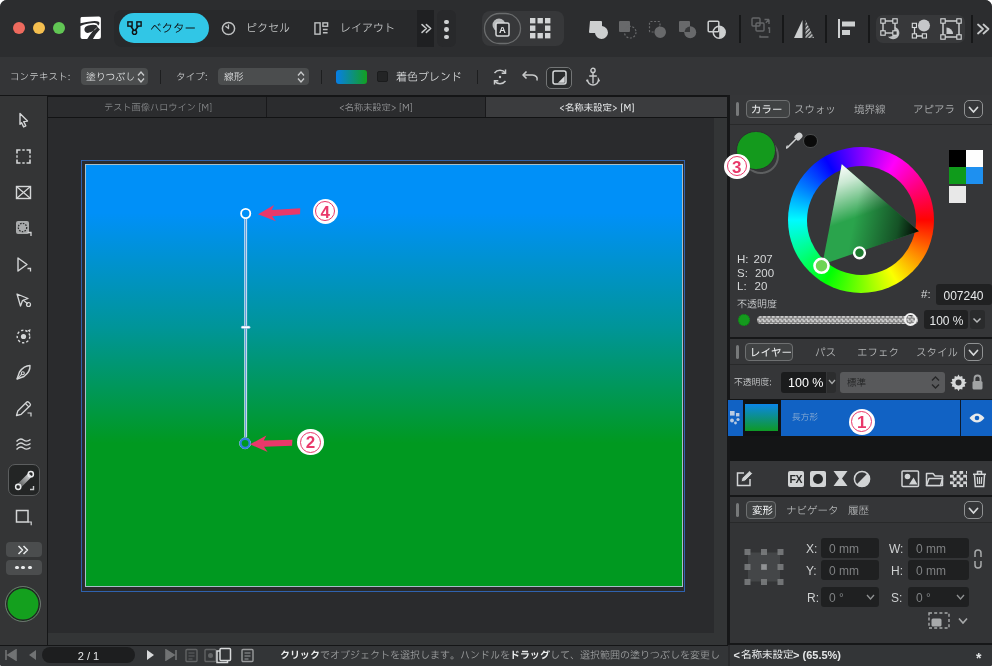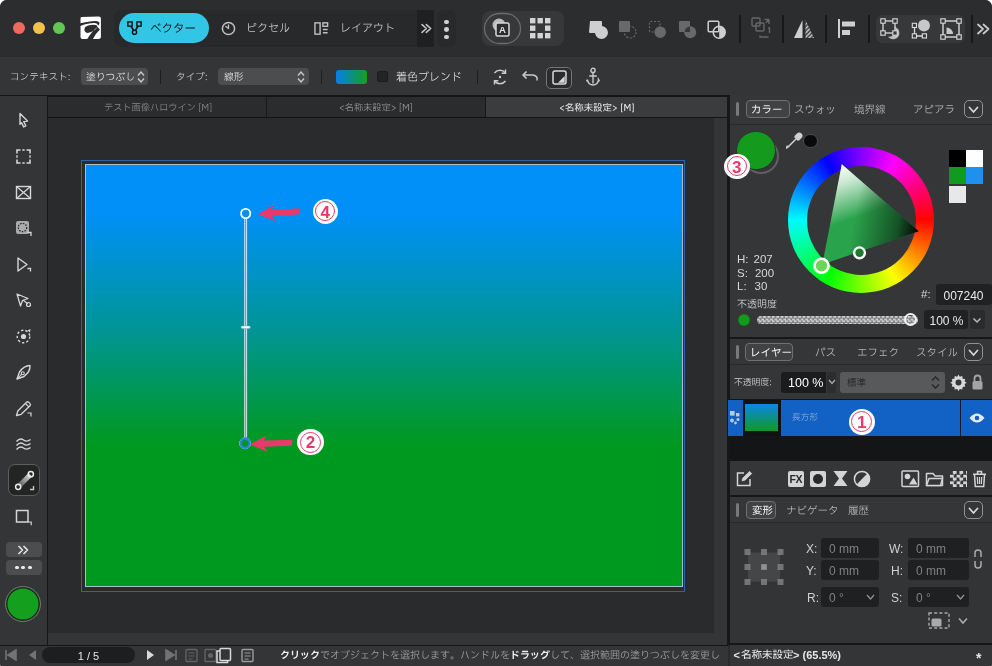--- a/index.html
+++ b/index.html
@@ -368,21 +368,21 @@
 <g>
 <path d="M53.8 17.2 L34.3 117.5 L130.9 84.2 Z" fill="#2aa44c"></path>
 <path d="M53.8 17.2 L34.3 117.5 L130.9 84.2 Z" fill="url(#triW)"></path>
 <path d="M53.8 17.2 L34.3 117.5 L130.9 84.2 Z" fill="url(#triK)"></path>
 </g>
 <circle cx="33.5" cy="118.8" r="7" fill="#6ed455" stroke="#fff" stroke-width="2.6"></circle>
 <circle cx="71.5" cy="105.8" r="5.4" fill="#1d7a2e" stroke="#fff" stroke-width="2.4"></circle>
 </svg>
     <div class="abs" style="left:737px;top:253px;font-size:11.5px;color:#d6d8d9">H:<span style="margin-left:5px">207</span></div>
     <div class="abs" style="left:737px;top:266.5px;font-size:11.5px;color:#d6d8d9">S:<span style="margin-left:7px">200</span></div>
-    <div class="abs" style="left:737px;top:280px;font-size:11.5px;color:#d6d8d9">L:<span style="margin-left:8px">30</span></div>
+    <div class="abs" style="left:737px;top:280px;font-size:11.5px;color:#d6d8d9">L:<span style="margin-left:8px">20</span></div>
     <div class="abs" style="left:921px;top:287.5px;font-size:11.5px;color:#d6d8d9">#:</div>
     <div class="abs" style="left:936px;top:283.5px;width:56px;height:21px;background:#202122;border-radius:3px"></div>
     <div class="abs" style="left:943.5px;top:288.5px;font-size:12px;color:#e8eaeb">007240</div>
     <svg class="abs" style="left:736.5px;top:295.9px;overflow:visible" width="42" height="15">
       <path transform="translate(0,11.60)" d="M9.54 -2.5 9.12 -1.94 5.43 -4.57Q5.39 -4.60 5.35 -4.60Q5.28 -4.60 5.28 -4.48V0.69H4.60V-4.97Q3.93 -4.08 2.96 -3.3Q2.0 -2.52 0.81 -1.91L0.46 -2.47Q2.25 -3.37 3.43 -4.58Q4.61 -5.8 5.05 -7.17H0.56V-7.8H9.44V-7.17H5.72Q5.57 -6.60 5.28 -6.05V-4.83H5.34L5.49 -5.02Q5.57 -5.13 5.67 -5.13Q5.74 -5.13 5.82 -5.08Z M12.74 -4.56Q13.77 -4.93 14.45 -5.29Q15.12 -5.66 15.51 -6.12H12.97V-6.67H15.85V-7.44Q14.57 -7.36 13.48 -7.36L13.32 -7.91Q16.69 -7.91 18.85 -8.32L19.12 -7.81Q18.00 -7.61 16.45 -7.48V-6.67H19.59V-6.12H16.8Q17.18 -5.68 17.86 -5.33Q18.54 -4.99 19.66 -4.59L19.43 -4.04Q18.07 -4.55 17.34 -5.01Q16.61 -5.48 16.50 -6.10H16.44V-4.37H15.86V-6.10H15.79Q15.7 -5.48 15.0 -5.01Q14.3 -4.54 12.99 -4.01ZM12.17 -5.73Q11.38 -7.08 10.66 -7.86L11.16 -8.21Q11.56 -7.77 11.96 -7.2Q12.37 -6.63 12.69 -6.07ZM12.25 -1.81Q12.25 -0.96 12.84 -0.52Q13.44 -0.08 14.46 -0.08H19.64L19.54 0.54H14.49Q13.34 0.54 12.69 0.09Q12.05 -0.35 11.98 -1.04H11.91Q11.9 -0.49 11.57 -0.07Q11.25 0.34 10.61 0.66L10.37 0.06Q11.08 -0.26 11.35 -0.69Q11.62 -1.12 11.62 -1.84V-4.08H10.44V-4.67H12.25ZM17.69 -1.31Q17.96 -1.31 18.1 -1.39Q18.24 -1.48 18.29 -1.66Q18.39 -2.02 18.41 -2.51H16.74Q17.0 -2.95 17.22 -3.56H15.59Q15.48 -2.5 14.92 -1.79Q14.36 -1.09 13.33 -0.65L13.0 -1.18Q13.93 -1.54 14.4 -2.11Q14.87 -2.69 14.98 -3.56H13.62V-4.08H17.85V-3.7Q17.7 -3.24 17.57 -3.01H19.04Q19.02 -2.38 18.97 -2.01Q18.93 -1.64 18.83 -1.37Q18.73 -1.06 18.50 -0.90Q18.29 -0.75 17.83 -0.75H16.49L16.34 -1.31Z M25.04 -8.03H29.18V-0.16Q29.18 0.25 29.03 0.41Q28.89 0.57 28.5 0.57H26.75L26.58 -0.07H28.55V-2.56H25.52Q25.39 -1.61 25.09 -0.84Q24.8 -0.08 24.25 0.73L23.72 0.31Q24.25 -0.48 24.54 -1.22Q24.83 -1.96 24.93 -2.88Q25.04 -3.81 25.04 -5.25ZM20.78 -8.02H23.96V-1.01H21.44V-0.09H20.78ZM23.33 -4.96V-7.45H21.42V-4.96ZM28.55 -5.60V-7.43H25.65V-5.60ZM28.55 -3.14V-5.02H25.65Q25.65 -3.91 25.58 -3.14ZM21.42 -4.39V-1.59H23.33V-4.39Z M35.66 -7.60H39.53V-7.04H31.86V-4.89Q31.86 -1.25 30.91 0.66L30.39 0.2Q30.82 -0.70 31.02 -1.97Q31.22 -3.24 31.22 -4.94V-7.60H34.96V-8.4H35.66ZM37.19 -6.64H37.81V-5.62H39.5V-5.08H37.81V-3.55H33.68V-5.08H32.22V-5.62H33.68V-6.64H34.3V-5.62H37.19ZM34.3 -4.07H37.19V-5.10H34.3ZM38.58 -2.41Q37.89 -1.3 36.43 -0.53Q37.64 -0.08 39.45 0.19L39.29 0.75Q37.24 0.47 35.74 -0.19Q34.12 0.49 32.01 0.76L31.85 0.18Q33.57 -0.02 35.03 -0.54Q34.19 -1.0 33.3 -1.75L33.7 -2.16Q34.68 -1.32 35.72 -0.83Q37.06 -1.45 37.75 -2.31H32.48V-2.85H38.58Z" fill="#d6d8d9"></path>
     </svg>
     <div class="abs" style="left:738px;top:314px;width:12px;height:12px;border-radius:7px;background:#149a1d;border:1px dotted #0c7a14"></div>
     <div class="abs" style="left:757px;top:316px;width:161px;height:7.5px;border-radius:4px;background:
 repeating-conic-gradient(#cccccc 0% 25%, #848484 0% 50%) 0 0/4.4px 4.4px;"></div>
     <div class="abs" style="left:904px;top:312.5px;width:13px;height:13px;border-radius:7px;background:transparent;border:2px solid #f2f2f2"></div>
@@ -570,21 +570,21 @@
     <div class="abs" style="left:976px;top:650px;font-size:14px;color:#e4e6e7;font-weight:bold">*</div>
     <div class="abs" style="left:0;top:644.5px;width:728px;height:1.8px;background:#141516"></div>
     <div class="abs" style="left:0;top:646.3px;width:728px;height:19.7px;background:#333537"></div>
     <svg class="abs" style="left:4px;top:649px" width="14" height="12" viewBox="0 0 14 12">
       <path d="M2 1 V11 M12 1 L4 6 L12 11 Z" stroke="#717374" fill="#717374" stroke-width="1.6"></path>
     </svg>
     <svg class="abs" style="left:26px;top:649px" width="14" height="12" viewBox="0 0 14 12">
       <path d="M10 1 L3 6 L10 11 Z" fill="#717374"></path>
     </svg>
     <div class="abs" style="left:42px;top:646.5px;width:93px;height:16.5px;background:#1d1e1f;border-radius:8px"></div>
-    <div class="abs" style="left:42px;top:649.5px;width:93px;height:13px;text-align:center;font-size:11px;color:#e4e6e7">1 / 5</div>
+    <div class="abs" style="left:42px;top:649.5px;width:93px;height:13px;text-align:center;font-size:11px;color:#e4e6e7">2 / 1</div>
     <svg class="abs" style="left:143px;top:649px" width="14" height="12" viewBox="0 0 14 12">
       <path d="M4 1 L11 6 L4 11 Z" fill="#d8dadb"></path>
     </svg>
     <svg class="abs" style="left:164px;top:649px" width="14" height="12" viewBox="0 0 14 12">
       <path d="M12 1 V11 M2 1 L10 6 L2 11 Z" stroke="#717374" fill="#717374" stroke-width="1.6"></path>
     </svg>
     <svg class="abs" style="left:184px;top:648px" width="15" height="15" viewBox="0 0 15 15">
 <rect x="2" y="1.5" width="11" height="12" rx="1" fill="none" stroke="#616364" stroke-width="1.4"></rect>
       <path d="M4.5 5 h6 M4.5 8 h6 M4.5 11 h4" stroke="#616364" stroke-width="1.2"></path>
     </svg>

